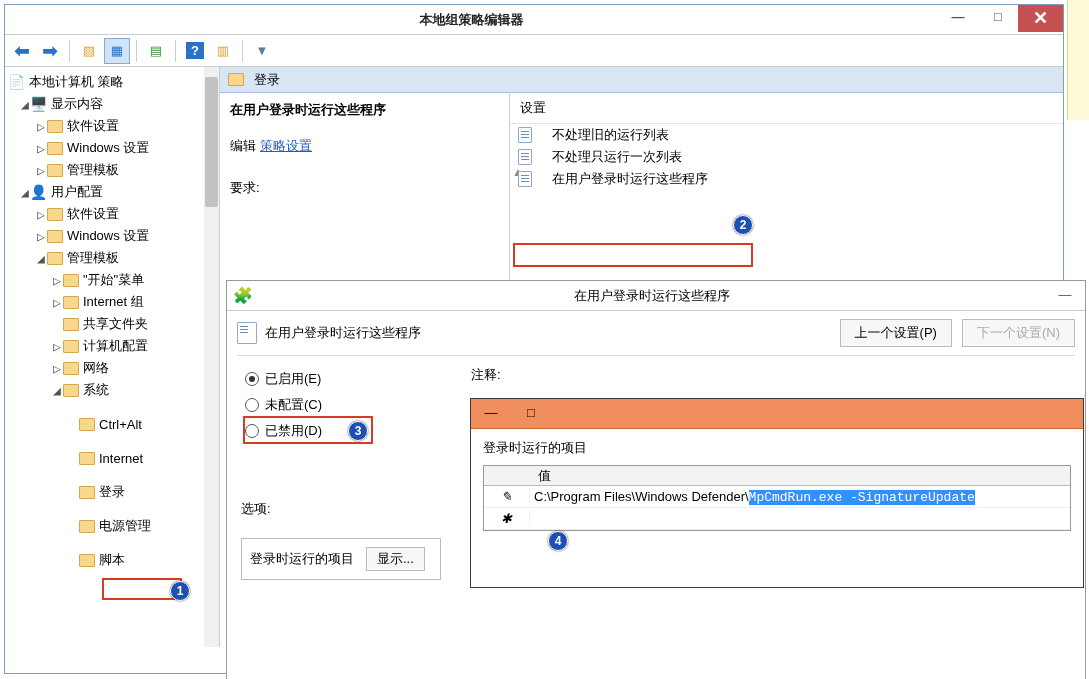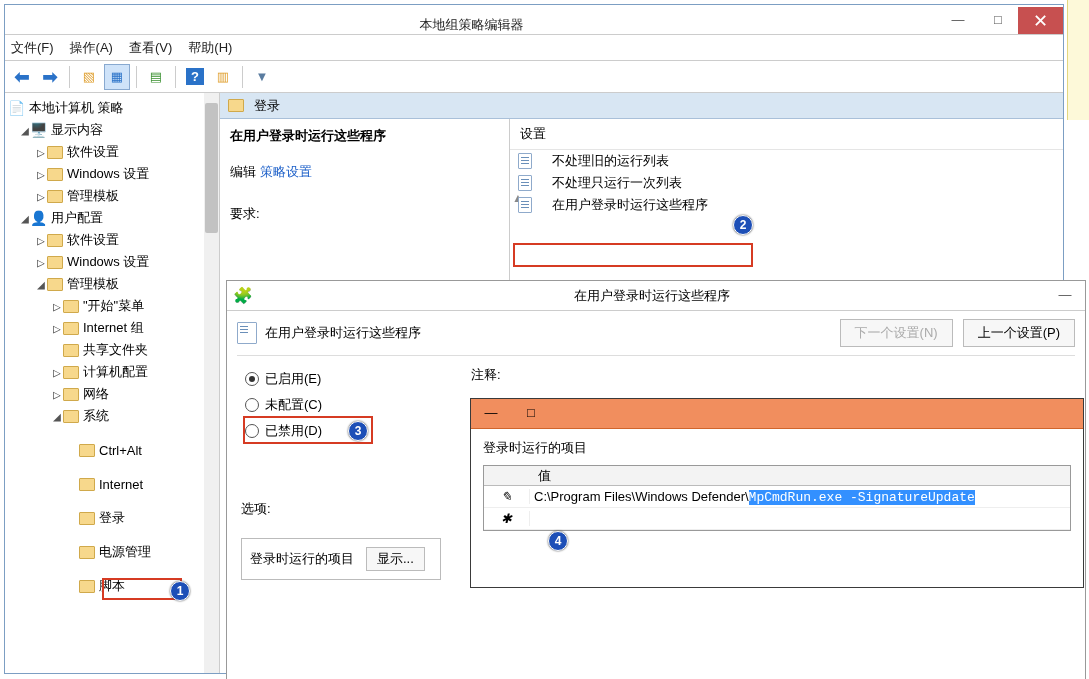--- a/index.html
+++ b/index.html
@@ -1,20 +1,20 @@
 <!DOCTYPE html>
 <html><head>
 <meta charset="utf-8">
 <style>
   * { box-sizing: border-box; font-family: "Microsoft YaHei", "Segoe UI", sans-serif; font-size: 13px; }
   body { margin: 0; padding: 0; background: #fff; width: 1089px; height: 679px; position: relative; overflow: hidden; }
 
   
   .main-window { position: absolute; left: 4px; top: 4px; width: 1060px; height: 670px; border: 1px solid #7c9ec3; background: #fff; }
-  .titlebar { height: 30px; background: #fff; display: flex; align-items: flex-end; border-bottom: 1px solid #ccc; }
+  .titlebar { height: 30px; background: #fff; display: flex; align-items: center; border-bottom: 1px solid #ccc; font-weight: bold; }
   .titlebar-title { flex: 1; text-align: center; color: #222; }
   .titlebar-buttons { display: flex; }
   .tbtn { width: 40px; height: 24px; display: flex; align-items: center; justify-content: center; color: #555; margin-top:-3px; }
   .tbtn.close { background: #c75050; color: #fff; width: 45px; height: 27px; font-size:18px; }
   .menubar { height: 26px; display: flex; align-items: center; padding: 0 6px; gap: 16px; border-bottom: 1px solid #ccc; }
   .menubar span { color: #222; }
   .toolbar { height: 32px; display: flex; align-items: center; gap: 2px; padding: 0 4px; border-bottom: 1px solid #ccc; }
   .toolbar-sep { width: 1px; height: 22px; background: #ccc; margin: 0 4px; }
   .tb-btn { width: 26px; height: 26px; display: flex; align-items: center; justify-content: center; border: 1px solid transparent; }
   .tb-btn.boxed { border: 1px solid #88a9d0; background: #cfe3f9; }
@@ -32,21 +32,21 @@
   .ind-1 { padding-left: 14px; }
   .ind-2 { padding-left: 30px; }
   .ind-3 { padding-left: 46px; }
   .ind-4 { padding-left: 62px; margin-top: 12px; }
 
   .content-pane { flex: 1; display: flex; flex-direction: column; }
   .content-header { height: 26px; background: #d8e6f3; display: flex; align-items: center; padding: 0 8px; border-bottom: 1px solid #a9c0d9; gap: 6px; }
   .content-row { display: flex; height: calc(100% - 26px); }
   .desc-col { width: 290px; padding: 8px 10px; border-right: 1px solid #ccc; }
   .desc-title { font-weight: bold; margin-bottom: 14px; }
-  .desc-link { color: #1a5ec8; margin-left: 4px; }
+  .desc-link { color: #1a5ec8; text-decoration: underline; margin-left: 4px; }
   .list-col { flex: 1; position: relative; }
   .list-head { padding: 6px 10px; border-bottom: 1px solid #e5e5e5; }
   .list-item { display: flex; align-items: center; height: 22px; padding: 0 8px; gap: 20px; }
   .doc-icon { width: 14px; height: 16px; background: #fff; border: 1px solid #8faacb; border-radius: 1px; flex-shrink: 0; position: relative; }
   .doc-icon::before { content:""; position:absolute; top:3px; left:2px; height:1px; width:8px; background:#6a8fb9; box-shadow: 0 3px 0 #6a8fb9, 0 6px 0 #6a8fb9; }
   .scroll-up { position: absolute; left: 2px; top: 72px; font-size: 12px; color: #888; }
 
   
   .redbox { border: 2px solid #d63b23; position: absolute; pointer-events: none; }
 
@@ -95,26 +95,20 @@
 <div class="main-window">
   <div class="titlebar">
     <div class="titlebar-title">本地组策略编辑器</div>
     <div class="titlebar-buttons">
       <div class="tbtn">—</div>
       <div class="tbtn">□</div>
       <div class="tbtn close">✕</div>
     </div>
   </div>
 
-  <div class="menubar">
-    <span>文件(F)</span>
-    <span>操作(A)</span>
-    <span>查看(V)</span>
-    <span>帮助(H)</span>
-  </div>
 
   <div class="toolbar">
     <div class="tb-btn">
         <span class="tb-arrow" style="color:#2a72c8">⬅</span>
       </div>
     <div class="tb-btn">
         <span class="tb-arrow" style="color:#2a72c8">➡</span>
       </div>
     <div class="toolbar-sep"></div>
     <div class="tb-btn">
@@ -285,22 +279,22 @@
 <div class="settings-dialog">
   <div class="sd-titlebar">
     <div class="sd-titleicon">🧩</div>
     <div style="flex:1;text-align:center">在用户登录时运行这些程序</div>
     <div class="tbtn">—</div>
   </div>
   <div class="sd-header-row">
     <span class="doc-icon" style="width:20px;height:22px"></span>
     <span>在用户登录时运行这些程序</span>
     <div class="sd-nav">
+      <div class="sd-btn">上一个设置(P)</div>
       <div class="sd-btn disabled">下一个设置(N)</div>
-      <div class="sd-btn">上一个设置(P)</div>
     </div>
   </div>
   <div style="height:1px;background:#ddd;margin:0 10px"></div>
   <div class="sd-body">
     <div class="sd-left">
       <div class="radio-row">
           <span class="radio checked"></span>
           <span>已启用(E)</span>
         </div>
       <div class="radio-row">

